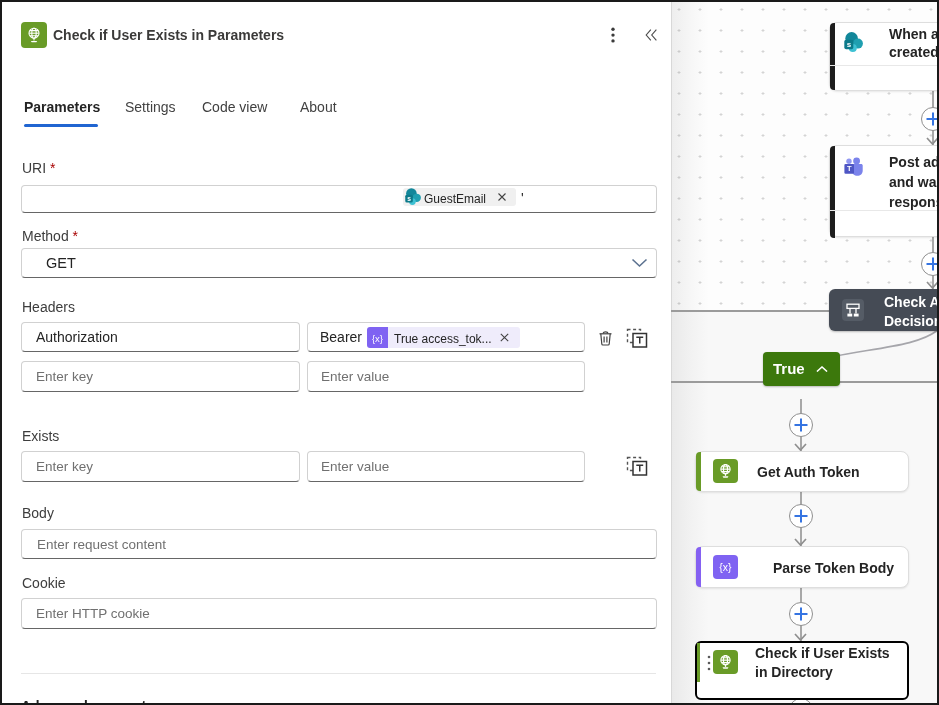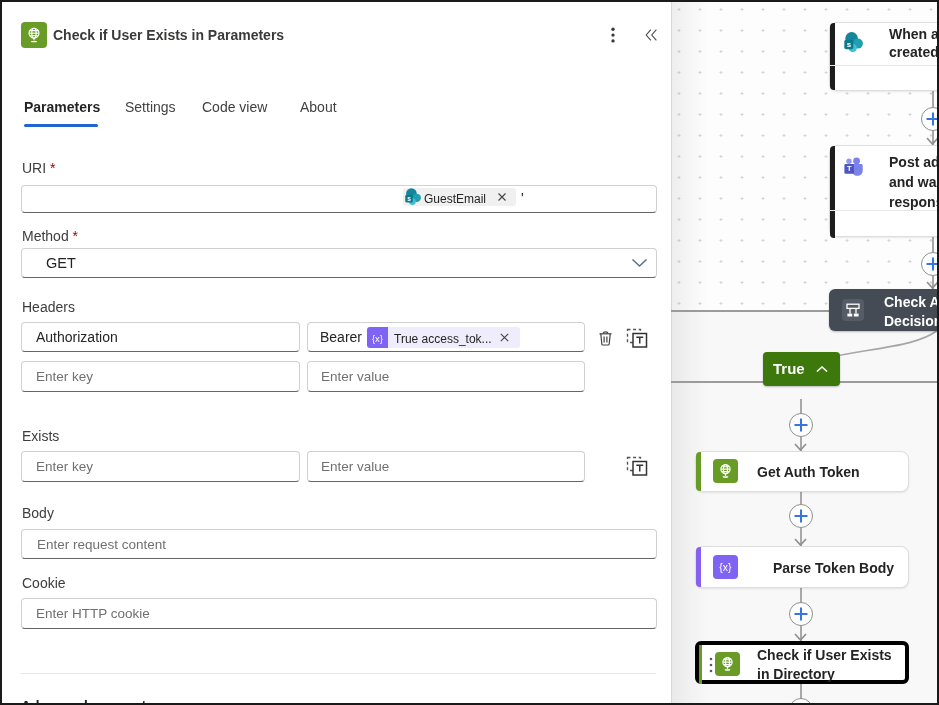--- a/index.html
+++ b/index.html
@@ -277,21 +277,21 @@
     <div class="card" style="left:24px; top:544px; width:214px; height:42px;">
       <div class="abs" style="left:0; top:0; width:5px; height:40px; background:#8561f2; border-radius:4px 0 0 4px;"></div>
       <div class="abs" style="left:17px; top:8px; width:25px; height:24px; background:#7f63f2; border-radius:4px;">
         <svg width="25" height="24" viewBox="0 0 25 24">
             <text x="12.5" y="16" font-size="10.5" fill="#fff" text-anchor="middle" font-family="Liberation Sans">{x}</text>
           </svg>
       </div>
       <div class="ctext" style="left:61px; top:12px;padding-left:16px;">Parse Token Body</div>
     </div>
 
-    <div class="card" style="left:24px; top:639px; width:214px; height:43px; border:4px solid #000000; border-radius:6px; box-shadow:none;">
+    <div class="card" style="left:24px; top:639px; width:214px; height:59px; border:2px solid #000000; border-radius:6px; box-shadow:none;">
       <div class="abs" style="left:0; top:0; width:3px; height:39px; background:#699b27;"></div>
       <svg class="abs" style="left:10px; top:12px;" width="4" height="16" viewBox="0 0 4 16">
         <circle cx="2" cy="2" r="1.3" fill="#5a5a5a"></circle>
           <circle cx="2" cy="8" r="1.3" fill="#5a5a5a"></circle>
           <circle cx="2" cy="14" r="1.3" fill="#5a5a5a"></circle>
       </svg>
       <div class="abs" style="left:16px; top:7px; width:25px; height:24px; background:#699b27; border-radius:4px;">
         <svg width="25" height="24" viewBox="0 0 26 26">
           <g stroke="#fff" stroke-width="1.3" fill="none">
             <circle cx="13" cy="11" r="5"></circle>

